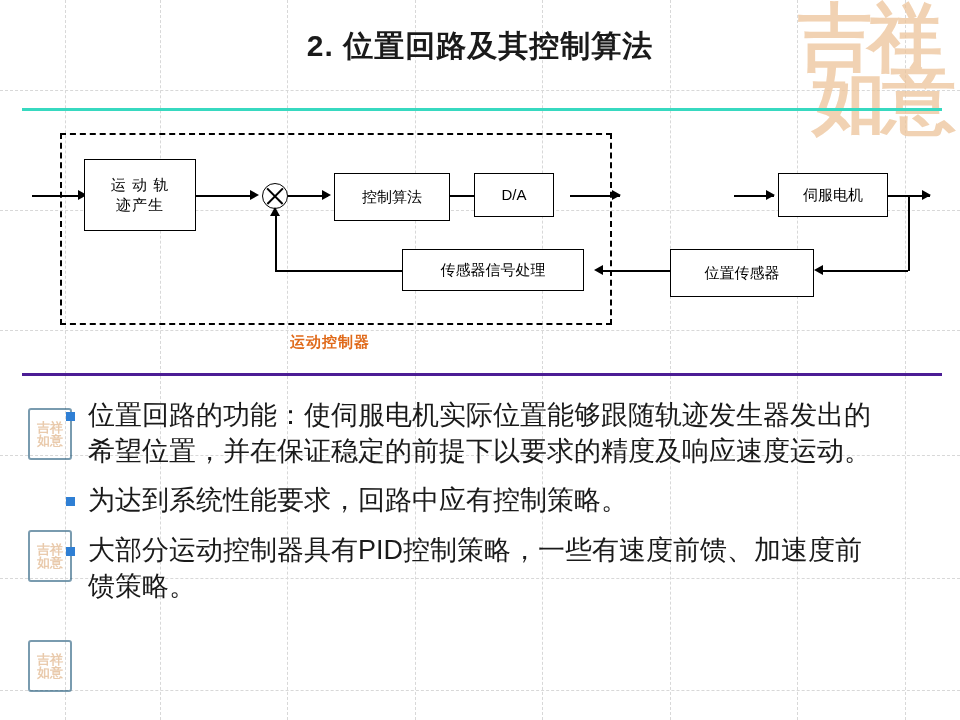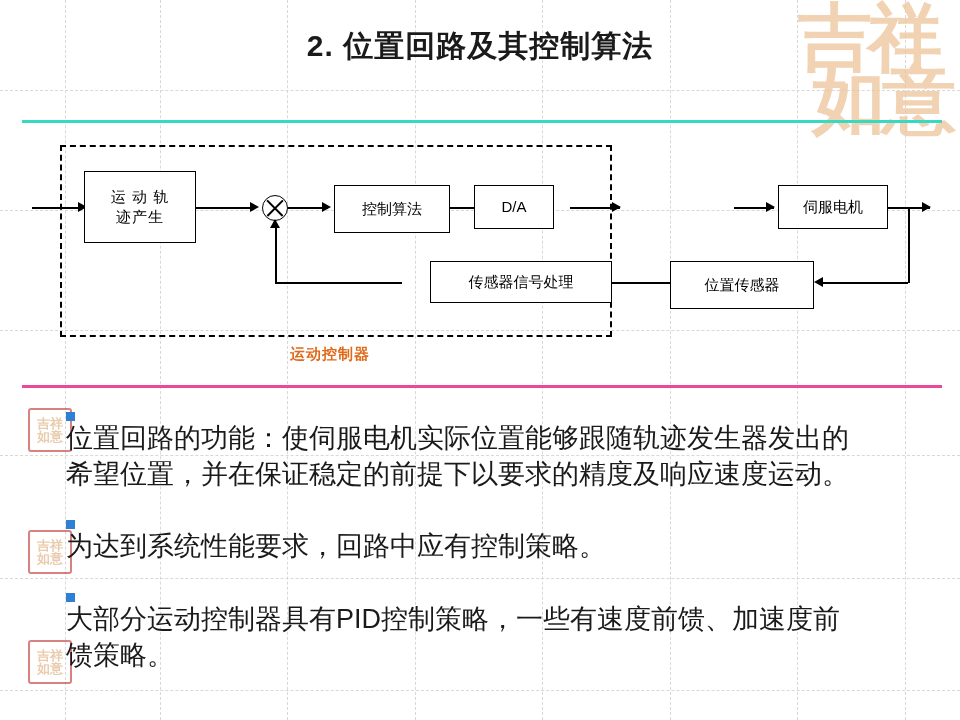--- a/index.html
+++ b/index.html
@@ -56,24 +56,24 @@
     color: #edc49a;
   }
   .seal-big .row2 {
     display: block;
     margin-top: -12px;
     margin-left: 14px;
   }
   .seal-small {
     left: 28px;
     width: 44px;
-    height: 44px;
+    height: 52px;
     font-size: 13px;
     color: #d8a06a;
-    border: 2px solid #b91c1c;
+    border: 2px solid #0c4a6e;
     border-radius: 3px;
     display: flex;
     align-items: center;
     justify-content: center;
     text-align: center;
     opacity: .55;
     padding: 2px;
     box-sizing: border-box;
   }
 
@@ -91,25 +91,25 @@
     letter-spacing: 1px;
   }
   .title .num {
     color: #1a1a1a;
   }
 
   
   .diagram-panel {
     position: absolute;
     left: 22px;
-    top: 120px;
+    top: 108px;
     width: 920px;
     height: 262px;
     border-top: 3px solid #37d9c0;
-    border-bottom: 3px solid #ec4899;
+    border-bottom: 3px solid #4c1d95;
     z-index: 3;
     background: transparent;
   }
   .dashed-box {
     position: absolute;
     left: 38px;
     top: 22px;
     width: 552px;
     height: 192px;
     border: 2px dashed #000;
@@ -201,21 +201,20 @@
     position: absolute;
     left: 66px;
     top: 398px;
     width: 860px;
     z-index: 3;
   }
   .bullet {
     display: flex;
     align-items: flex-start;
     margin-bottom: 14px;
-    flex-direction: column;
   }
   .bullet .sq {
     width: 9px;
     height: 9px;
     background: #2f7fd4;
     margin-top: 14px;
     margin-right: 13px;
     flex: 0 0 auto;
   }
   .bullet .txt {
@@ -311,21 +310,21 @@
   <div class="ln h" style="left:800px; top:159px; width:86px;"></div>
   <div class="arrow left" style="left:792px; top:154px;"></div>
 
   <div class="node" style="left:648px; top:138px; width:144px; height:48px;">
     <span>位置传感器</span>
   </div>
 
   <div class="ln h" style="left:580px; top:159px; width:68px;"></div>
   <div class="arrow left" style="left:572px; top:154px;"></div>
 
-  <div class="node" style="left:380px; top:138px; width:182px; height:42px;margin-left:28px;">
+  <div class="node" style="left:380px; top:138px; width:182px; height:42px;">
     <span>传感器信号处理</span>
   </div>
 
   <div class="ln h" style="left:253px; top:159px; width:127px;"></div>
   <div class="ln v" style="left:253px; top:104px; height:56px;"></div>
   <div class="arrow up" style="left:248px; top:96px;"></div>
 
   <div class="ctrl-caption">运动控制器</div>
 </div>
 

